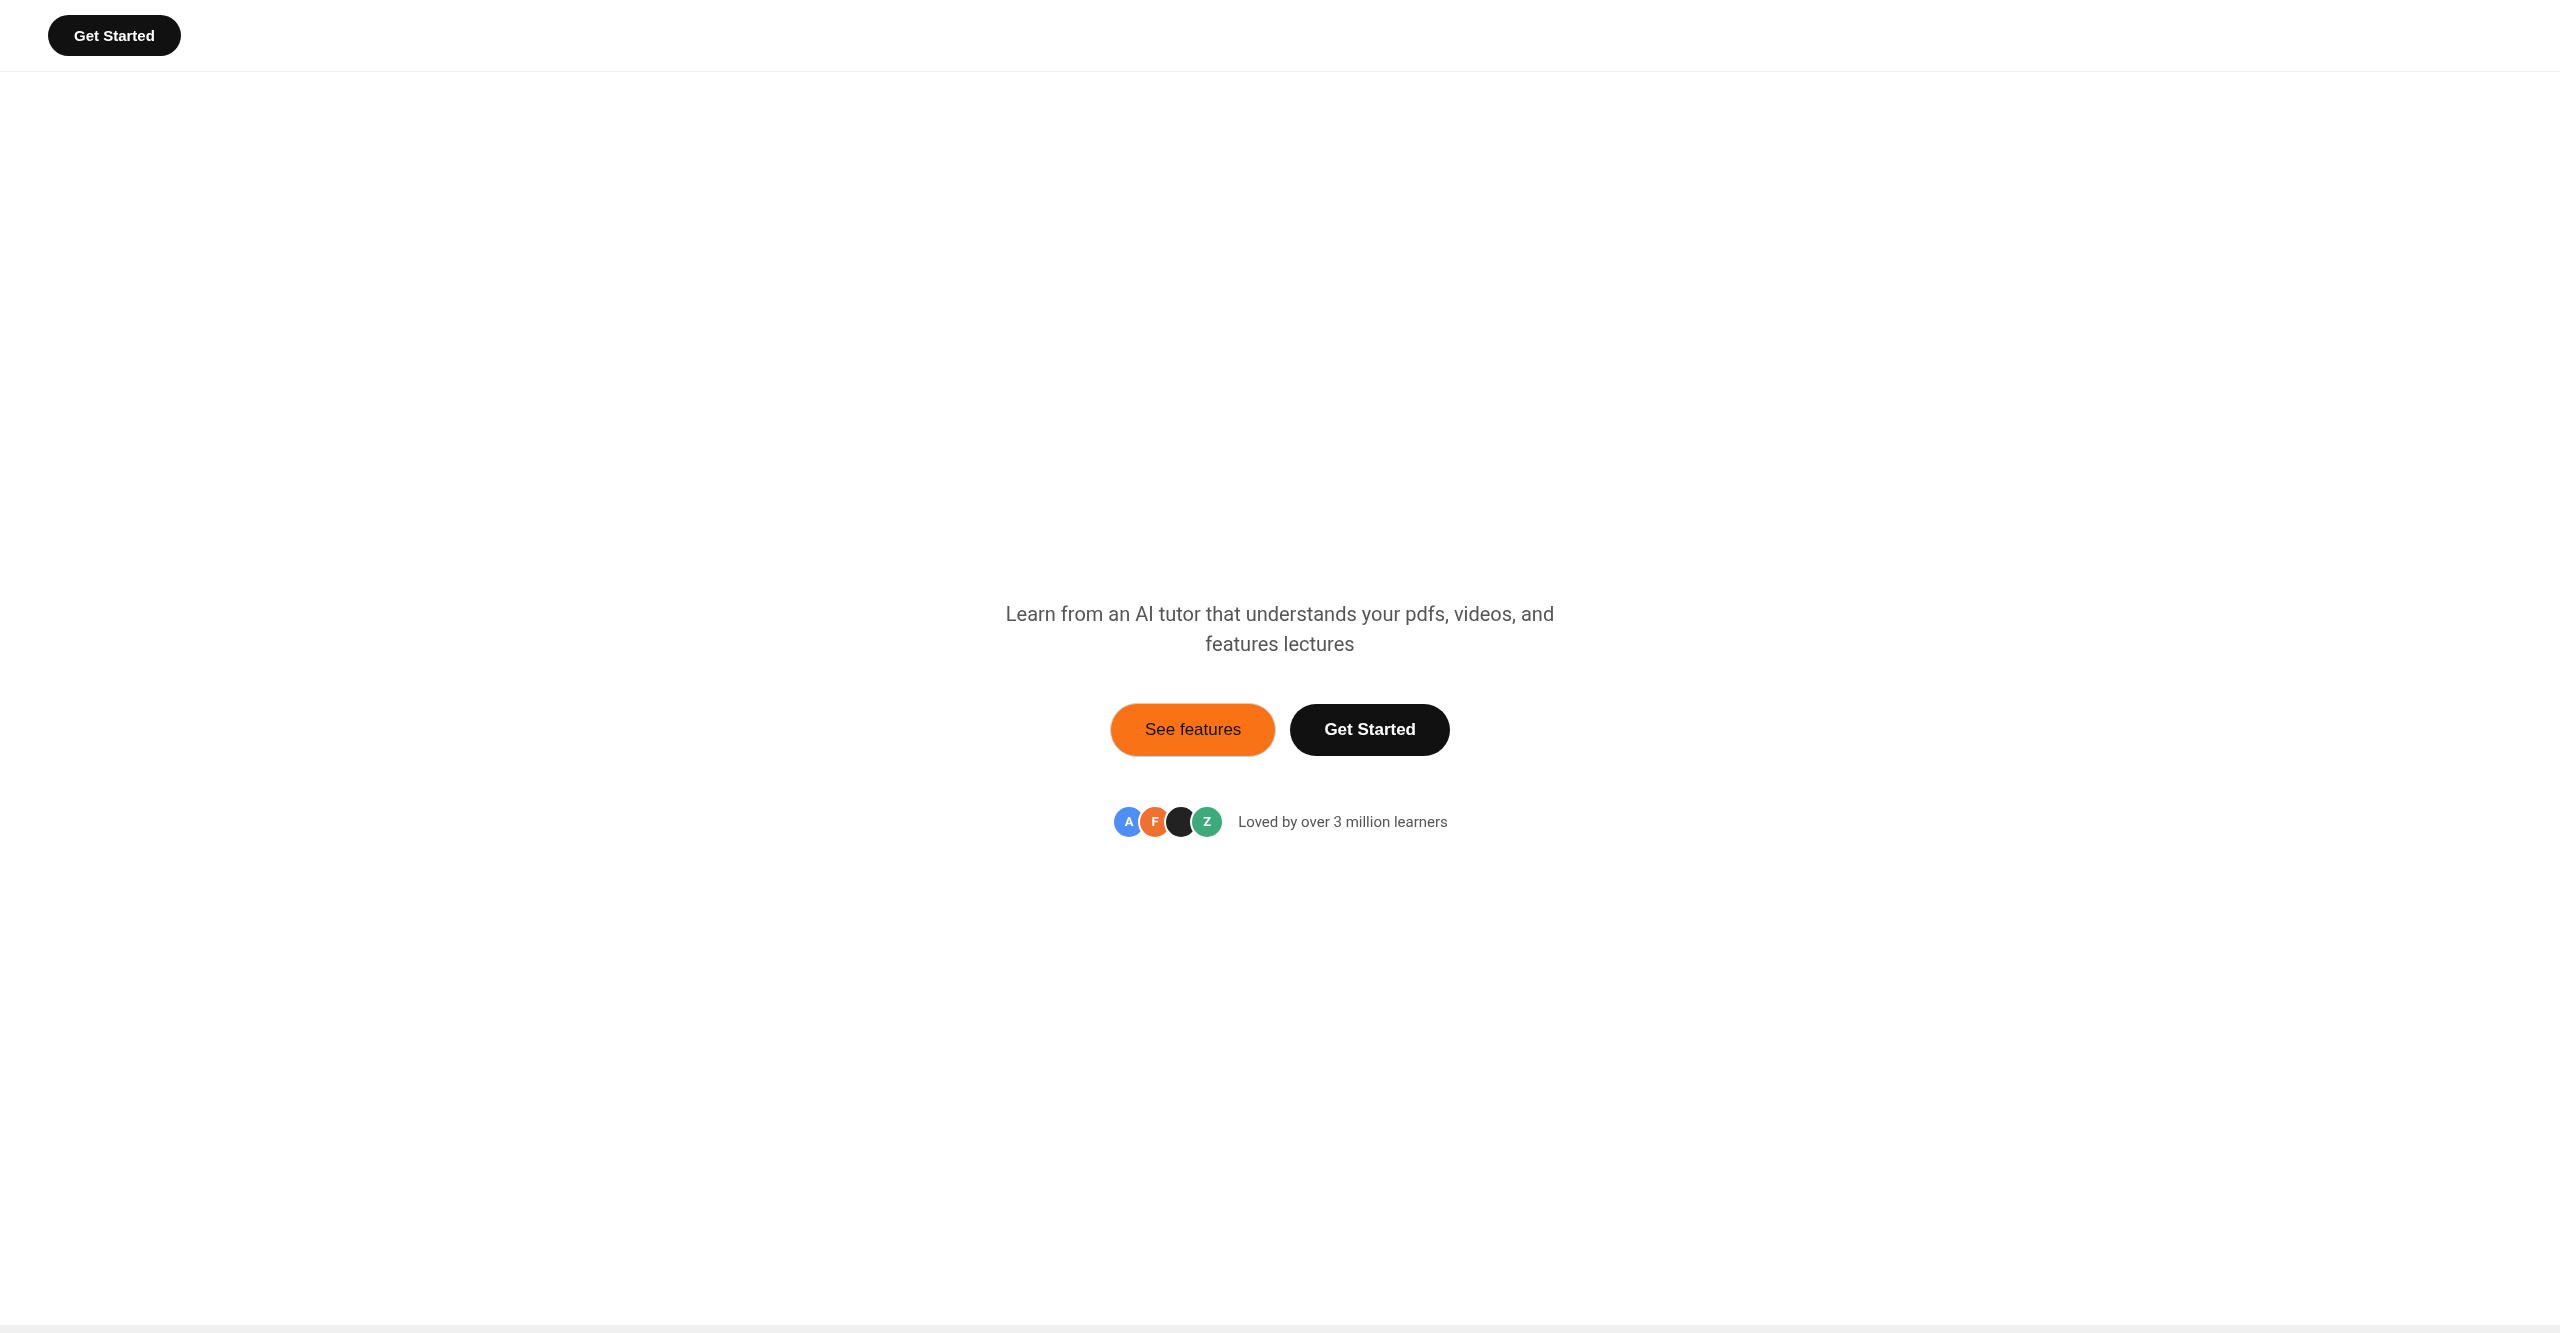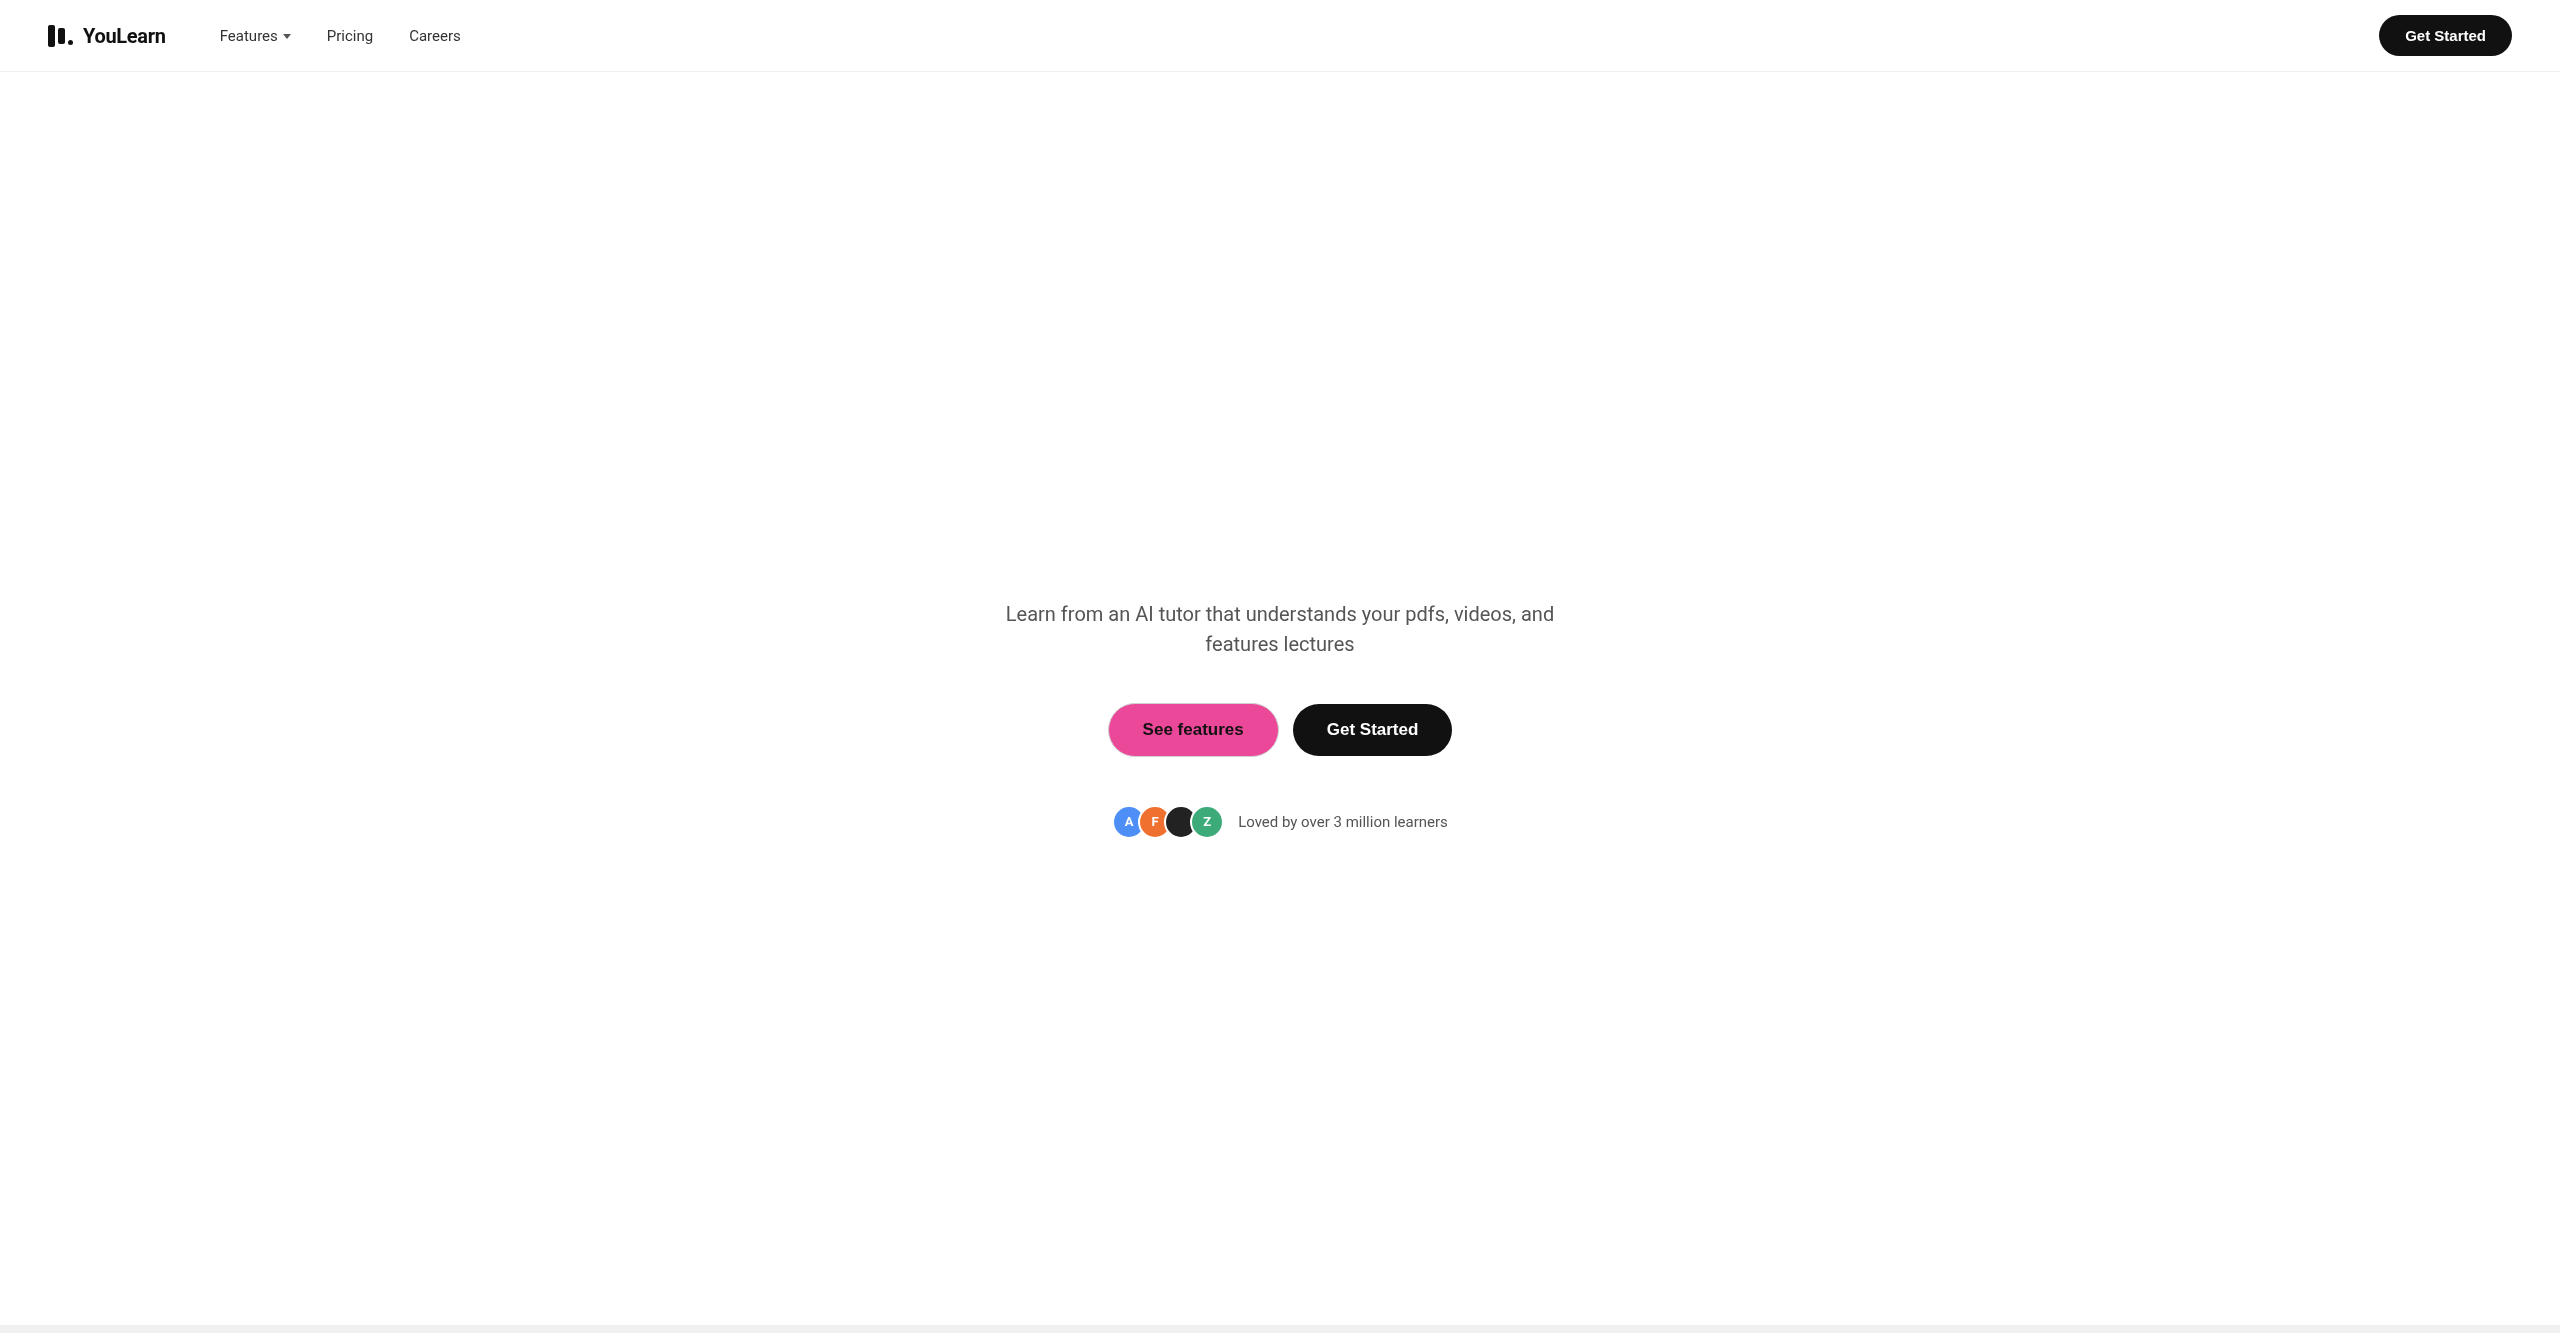--- a/index.html
+++ b/index.html
@@ -143,27 +143,27 @@
     }
 
     .hero-buttons {
       display: flex;
       align-items: center;
       gap: 14px;
       margin-bottom: 48px;
     }
 
     .btn-secondary {
-      background: #ec4899;
+      background: #f97316;
       color: #111111;
       border: 1.5px solid #d0d0d0;
       padding: 16px 34px;
       border-radius: 999px;
       font-size: 17px;
-      font-weight: 700;
+      font-weight: 400;
       cursor: pointer;
       transition: background 0.15s, border-color 0.15s;
     }
 
     .btn-primary {
       background: #111111;
       color: #ffffff;
       border: none;
       padding: 16px 34px;
       border-radius: 999px;
@@ -221,43 +221,20 @@
       position: fixed;
       bottom: 0;
       left: 0;
       right: 0;
     }
   </style>
 </head>
 <body>
 
 <nav>
-  <div class="nav-left">
-    <a class="logo-wrapper" href="#">
-      <div class="logo-icon">
-        <div class="logo-bar logo-bar-1"></div>
-        <div class="logo-bar logo-bar-2"></div>
-        <div class="logo-dot"></div>
-      </div>
-      <span class="logo-text">YouLearn</span>
-    </a>
-
-    <div class="nav-links">
-      <a class="nav-link" href="#">
-        <span>Features</span>
-        <span class="chevron-icon"></span>
-      </a>
-      <a class="nav-link" href="#">
-        <span>Pricing</span>
-      </a>
-      <a class="nav-link" href="#">
-        <span>Careers</span>
-      </a>
-    </div>
-  </div>
 
   <button class="nav-cta">Get Started</button>
 </nav>
 
 <section class="hero">
   <p class="hero-subtitle">Learn from an AI tutor that understands your pdfs, videos, and features lectures</p>
 
   <div class="hero-buttons">
     <button class="btn-secondary">See features</button>
     <button class="btn-primary">Get Started</button>

